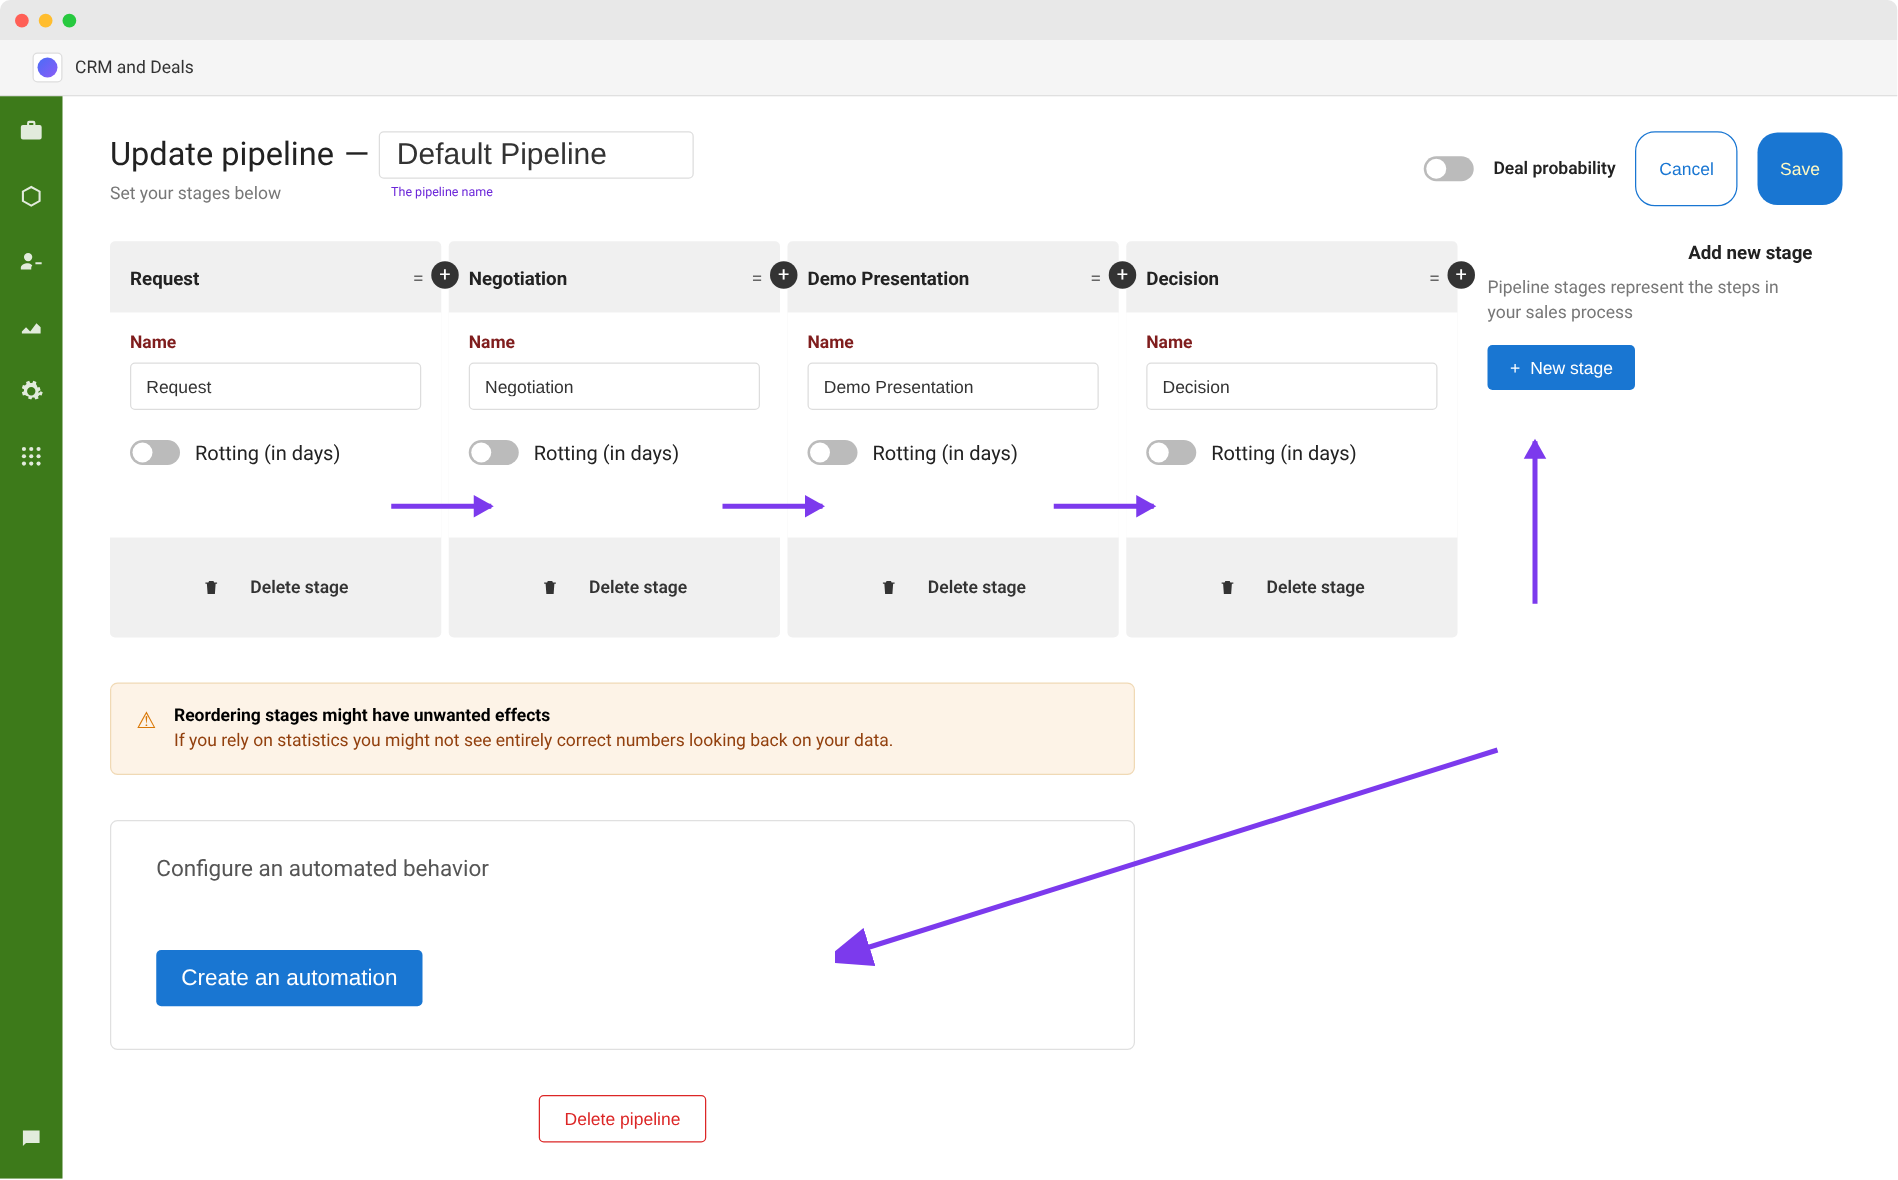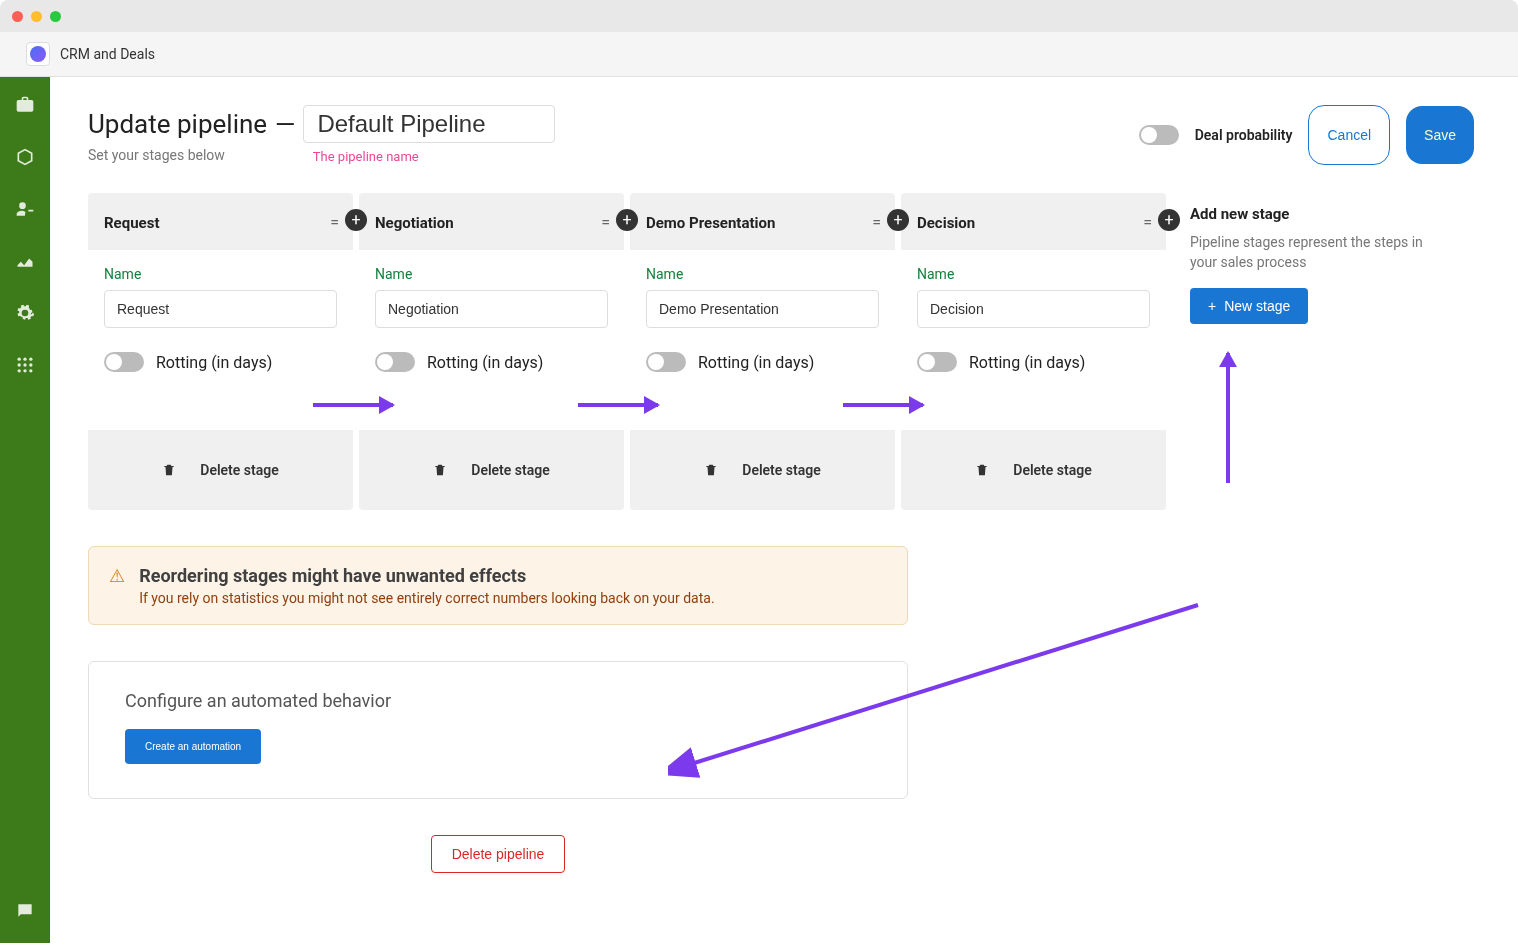--- a/index.html
+++ b/index.html
@@ -31,61 +31,61 @@
     .main { flex: 1; padding: 28px 44px 28px 38px; overflow-y: auto; }
     
     .page-header { display: flex; align-items: flex-start; justify-content: space-between; margin-bottom: 28px; }
     .title-block { display: flex; align-items: flex-start; gap: 0; }
     .page-title { font-size: 26px; font-weight: 400; color: #222; }
     .page-subtitle { font-size: 14px; color: #777; margin-top: 4px; }
     .title-left { display: flex; flex-direction: column; }
     .dash { font-size: 26px; color: #222; margin: 0 8px; }
     .pipeline-name-block { display: flex; flex-direction: column; }
     .pipeline-name-input { font-size: 24px; padding: 4px 13px; border: 1px solid #ddd; border-radius: 4px; width: 252px; color: #333; }
-    .pipeline-name-hint { font-size: 13px; color: #ec4899; margin-top: 6px; margin-left: 2px; }
+    .pipeline-name-hint { font-size: 10px; color: #6d28d9; margin-top: 6px; margin-left: 2px; }
     
     .header-actions { display: flex; align-items: center; gap: 16px; }
     .toggle { width: 40px; height: 20px; background: #bbb; border-radius: 10px; position: relative; cursor: pointer; }
     .toggle::after { content: ''; position: absolute; width: 16px; height: 16px; background: #fff; border-radius: 50%; top: 2px; left: 2px; }
     .toggle-label { font-size: 14px; font-weight: 600; color: #222; }
     .btn { padding: 21px 18px; border-radius: 16px; font-size: 14px; cursor: pointer; border: none; }
     .btn-cancel { background: #fff; border: 1px solid #1976d2; color: #1976d2; }
     .btn-save { background: #1976d2; color: #fef9c3; }
     
     
     .stages-container { display: flex; gap: 6px; align-items: flex-start; }
     .stage-card { width: 265px; background: #f0f0f0; border-radius: 4px; position: relative; }
     .stage-header { padding: 20px 16px 18px 16px; display: flex; align-items: center; justify-content: space-between; }
     .stage-title { font-size: 15px; font-weight: 700; color: #222; }
     .drag-handle { font-size: 16px; color: #666; cursor: grab; letter-spacing: -2px; }
     .add-between { position: absolute; top: 16px; right: -14px; width: 22px; height: 22px; background: #333; color: #fff; border-radius: 50%; display: flex; align-items: center; justify-content: center; font-size: 16px; cursor: pointer; z-index: 2; line-height: 1; }
     .stage-body { background: #fff; padding: 16px; min-height: 180px; }
-    .field-label { font-size: 14px; font-weight: 400; color: #15803d; margin-bottom: 8px; }
+    .field-label { font-size: 14px; font-weight: 700; color: #7f1d1d; margin-bottom: 8px; }
     .field-input { width: 100%; padding: 10px 12px; border: 1px solid #ddd; border-radius: 4px; font-size: 14px; color: #333; }
     .rotting-row { display: flex; align-items: center; gap: 12px; margin-top: 24px; text-align: center; }
     .stage-footer { padding: 32px; display: flex; justify-content: center; align-items: center; gap: 24px; cursor: pointer; }
     .stage-footer-text { font-size: 14px; font-weight: 600; color: #333; }
     .trash-icon { width: 14px; height: 14px; }
     
     
     .add-stage-panel { margin-left: 18px; width: 260px; }
-    .add-stage-title { font-size: 15px; font-weight: 700; color: #222; margin-bottom: 10px; margin-top: 12px;}
+    .add-stage-title { font-size: 15px; font-weight: 700; color: #222; margin-bottom: 10px;  text-align: right;}
     .add-stage-desc { font-size: 14px; color: #777; line-height: 1.4; margin-bottom: 16px; }
     .btn-new-stage { background: #1976d2; color: #fff; padding: 10px 18px; border-radius: 4px; font-size: 14px; border: none; cursor: pointer; display: inline-flex; align-items: center; gap: 8px; }
     
     
     .warning-box { margin-top: 36px; background: #fdf3e7; border: 1px solid #f0d9b5; border-radius: 6px; padding: 18px 20px; display: flex; gap: 14px; width: 820px; }
     .warning-icon { color: #d97706; font-size: 18px; flex-shrink: 0; }
-    .warning-title { font-size: 18px; font-weight: 700; color: #404040; margin-bottom: 4px; }
+    .warning-title { font-size: 14px; font-weight: 700; color: #000000; margin-bottom: 4px; }
     .warning-text { font-size: 14px; color: #92400e; }
     
     
     .automation-box { margin-top: 36px; border: 1px solid #e0e0e0; border-radius: 6px; padding: 28px 36px 34px 36px; width: 820px; }
     .automation-title { font-size: 18px; color: #555; margin-bottom: 18px; }
-    .btn-automation { background: #1976d2; color: #fff; padding: 12px 20px; border-radius: 4px; font-size: 10px; border: none; cursor: pointer; }
+    .btn-automation { background: #1976d2; color: #fff; padding: 12px 20px; border-radius: 4px; font-size: 18px; border: none; cursor: pointer; margin-top: 36px; }
     
     
     .delete-pipeline-row { margin-top: 36px; display: flex; justify-content: center; width: 820px; }
     .btn-delete-pipeline { background: #fff; border: 1px solid #dc2626; color: #dc2626; padding: 10px 20px; border-radius: 4px; font-size: 14px; cursor: pointer; }
     
     
     .annotation { position: absolute; pointer-events: none; }
     .arrow-right { width: 80px; height: 4px; background: #7c3aed; position: relative; }
     .arrow-right::after { content: ''; position: absolute; right: -2px; top: -7px; border-left: 16px solid #7c3aed; border-top: 9px solid transparent; border-bottom: 9px solid transparent; }
     .arrow-up { width: 4px; background: #7c3aed; position: relative; }

